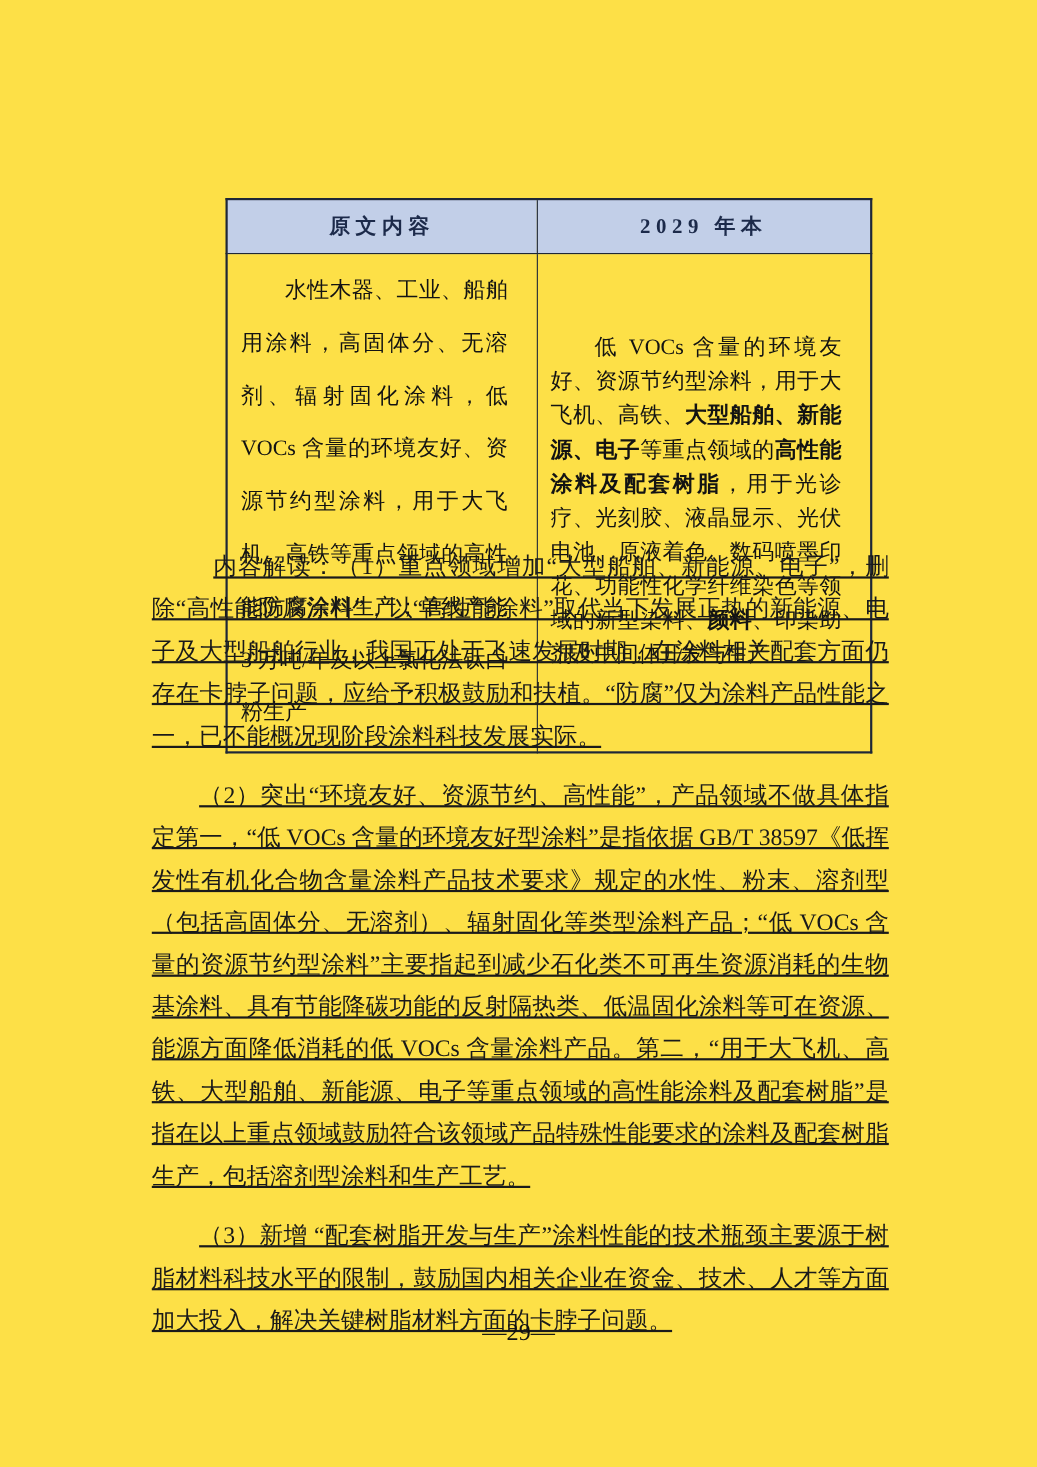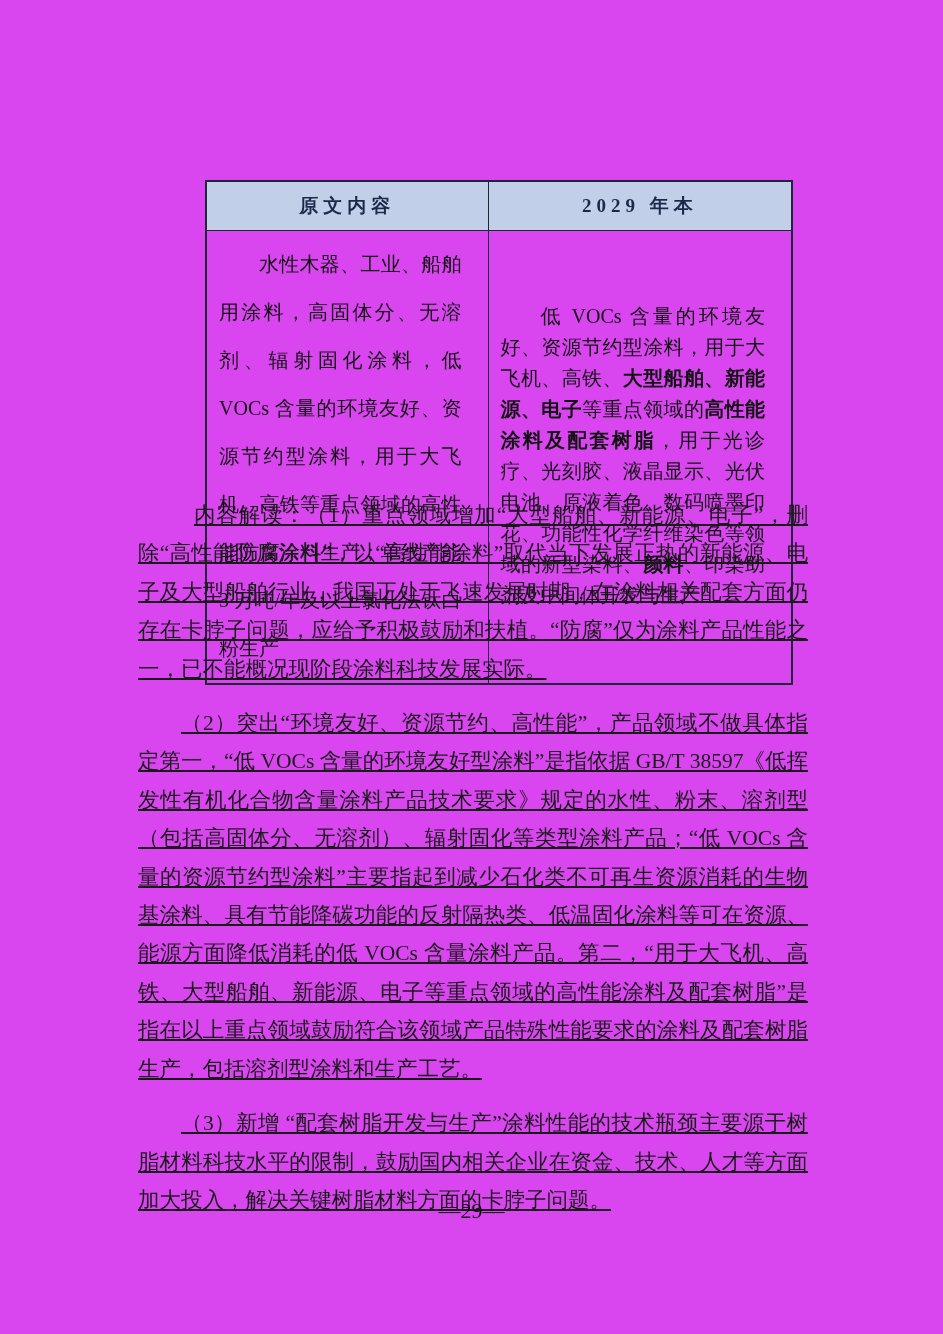--- a/index.html
+++ b/index.html
@@ -1,21 +1,21 @@
 <!DOCTYPE html>
 <html style="--header-bg: #c2cfe8; --header-text: #1c2a4a; --table-border: #1e2737; --body-text: #1a1a1a;"><head>
 <meta charset="utf-8">
 <style>
   html, body { margin: 0; padding: 0; background: #e8e8e8; }
   .page {
     position: relative;
     width: 943px;
     height: 1334px;
     margin: 0 auto;
-    background: #d946ef;
+    background: #fde047;
     font-family: "Liberation Serif", "DejaVu Serif", serif;
     color: var(--body-text, #1a1a1a);
     overflow: hidden;
   }
 
   
   .doc-table {
     position: absolute;
     left: 205px;
     top: 180px;

